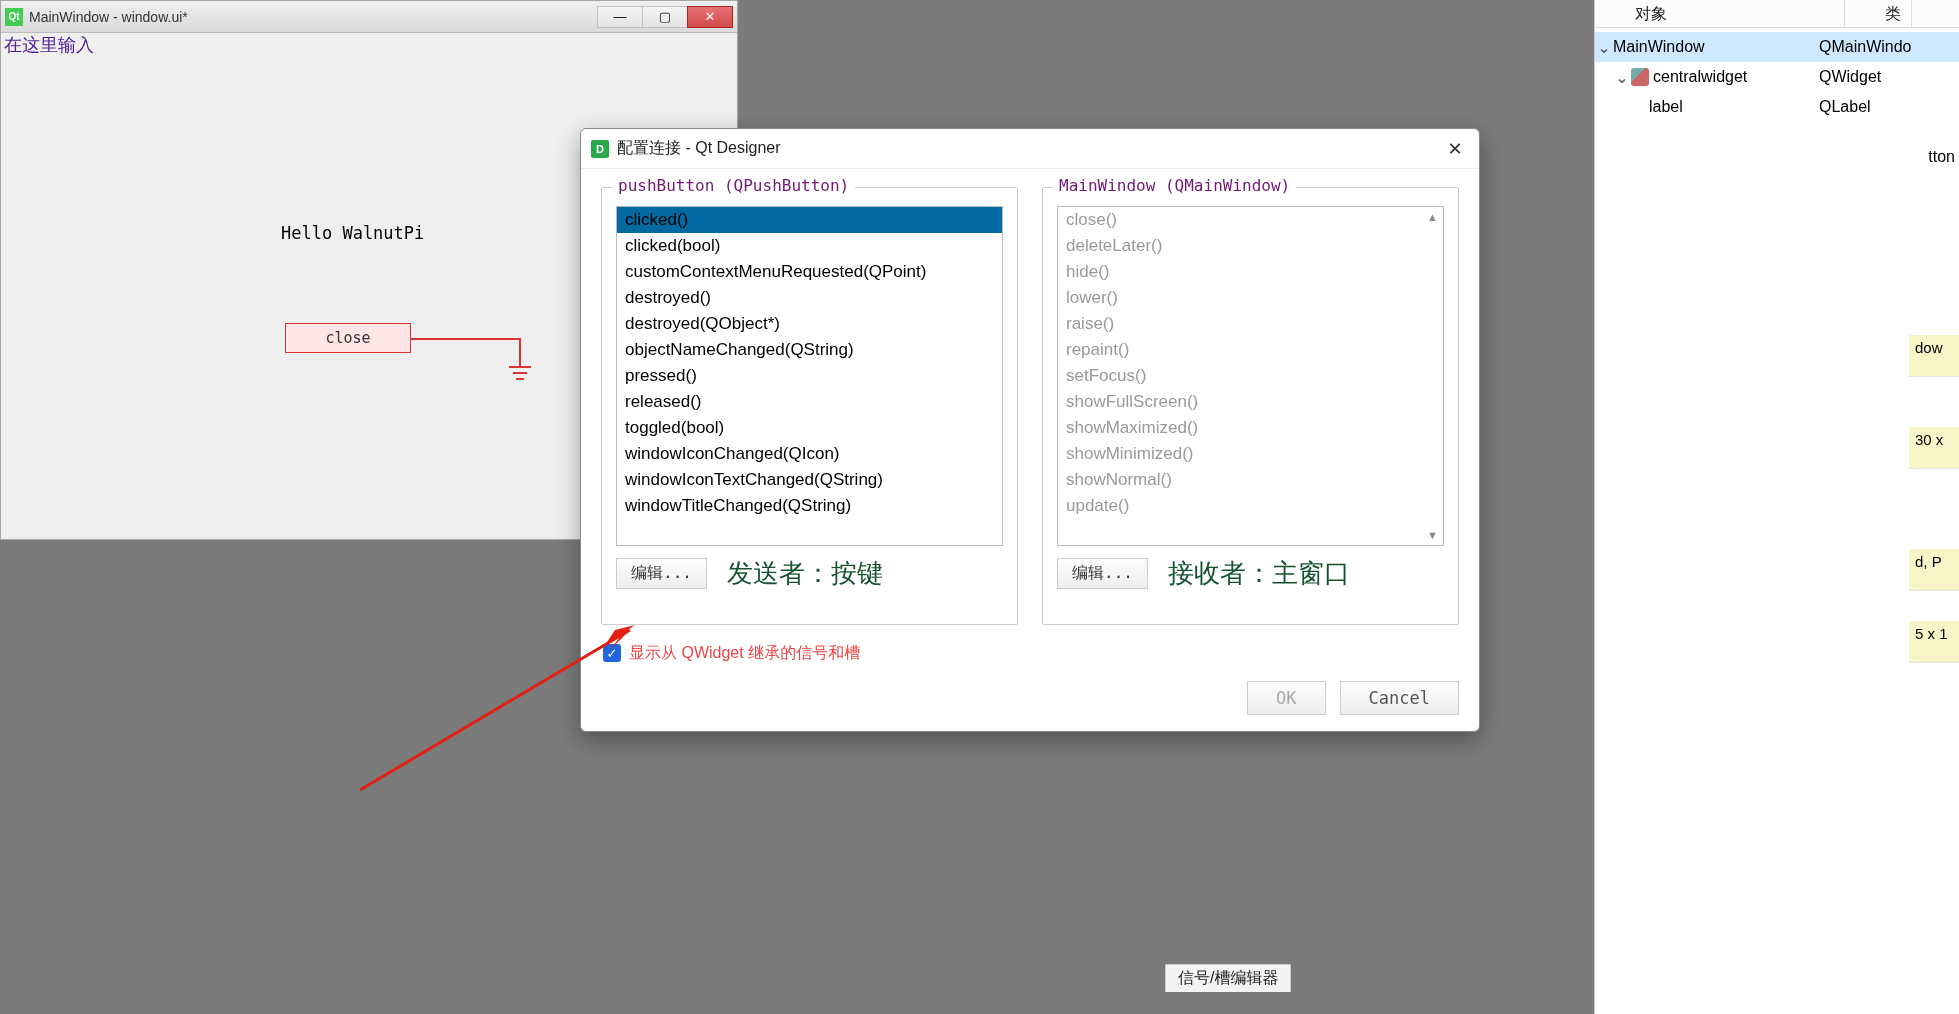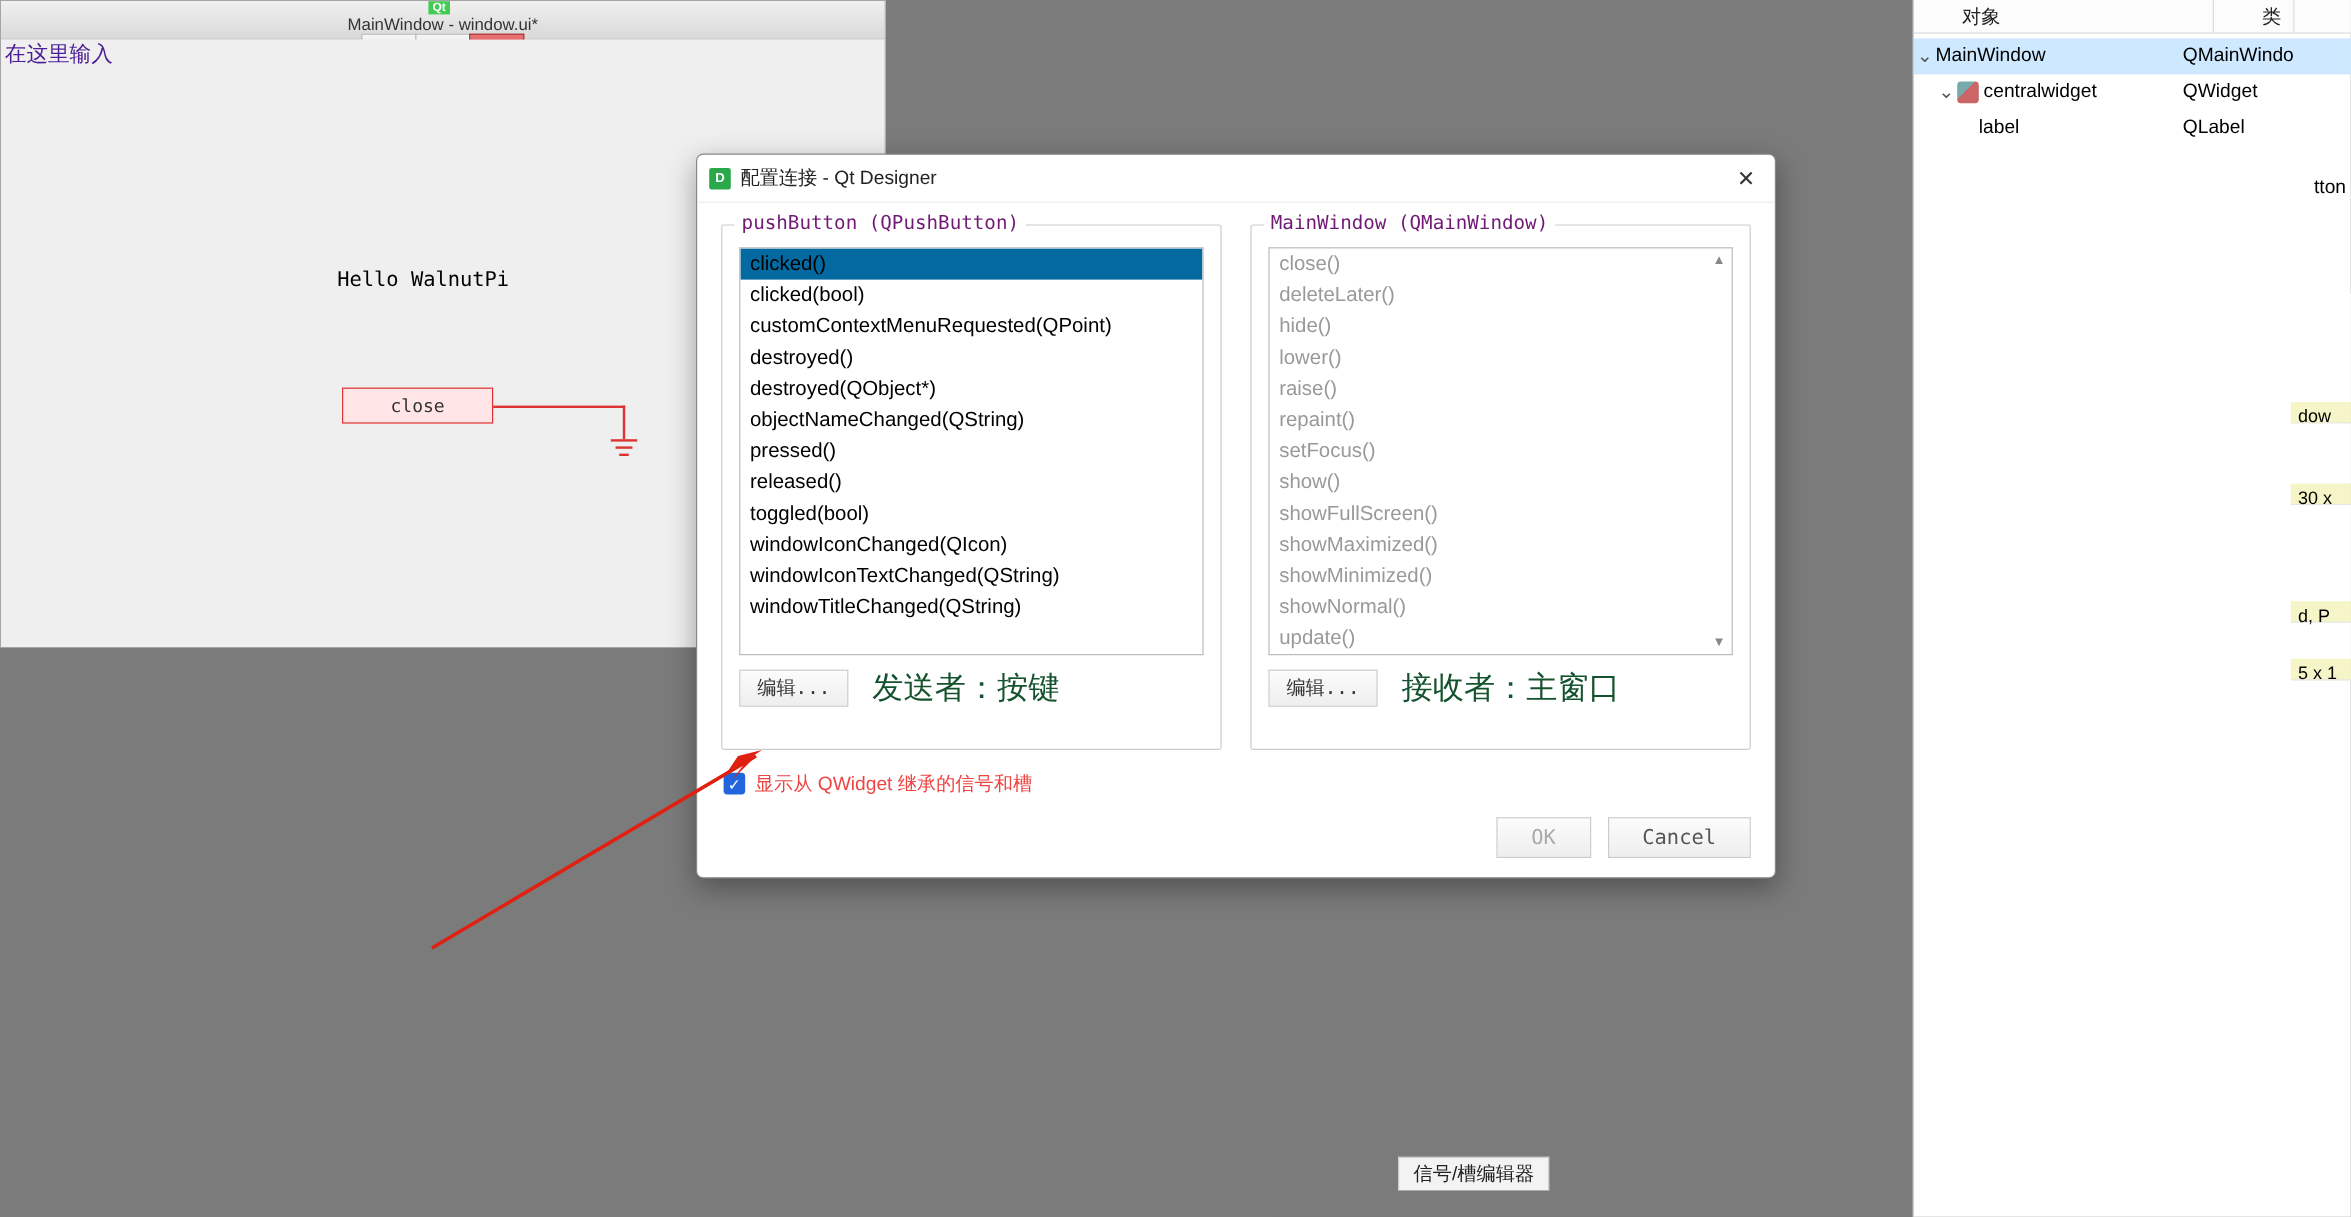--- a/index.html
+++ b/index.html
@@ -23,21 +23,20 @@
       background: #fff;
       border: 1px solid #a5a5a5;
     }
     .design-titlebar {
       height: 32px;
       background: linear-gradient(to bottom, #f0f0f0, #d9d9d9);
       border-bottom: 1px solid #bbb;
       display: flex;
       align-items: center;
       padding: 0 4px;
-      flex-direction: column;
     }
     .design-titlebar .qt-icon {
       width: 18px; height: 18px;
       background: #41cd52;
       display: inline-flex; align-items: center; justify-content: center;
       color: #fff; font-size: 10px; font-weight: bold;
       margin-right: 6px;
     }
     .design-titlebar .title {
       flex: 1;
@@ -153,21 +152,21 @@
     }
 
     
     .prop-hints {
       position: absolute;
       right: 0;
       top: 245px;
       width: 50px;
     }
     .prop-hints div {
-      height: 18px;
+      height: 42px;
       padding: 4px 6px;
       font-size: 15px;
       border-bottom: 1px solid #e5e5e5;
       background: #fff;
     }
     .prop-hints div.alt { background: #f5f5c8; }
 
     
     .dialog {
       position: absolute;
@@ -434,21 +433,20 @@
           <span>▲</span>
           <span>▼</span>
         </div>
       <div class="item">close()</div>
           <div class="item">deleteLater()</div>
           <div class="item">hide()</div>
           <div class="item">lower()</div>
           <div class="item">raise()</div>
           <div class="item">repaint()</div>
           <div class="item">setFocus()</div>
-          <div class="item">show()</div>
           <div class="item">showFullScreen()</div>
           <div class="item">showMaximized()</div>
           <div class="item">showMinimized()</div>
           <div class="item">showNormal()</div>
           <div class="item">update()</div>
         </div>
       <div class="group-footer">
         <button class="edit-btn">编辑...</button>
         <span class="annot">接收者：主窗口</span>
       </div>

